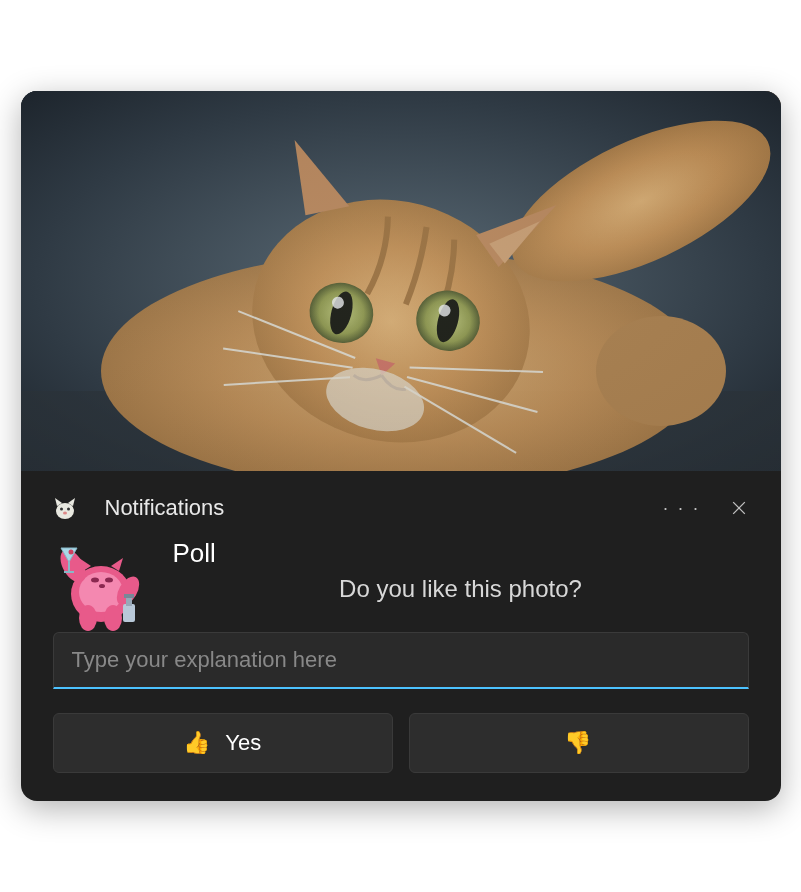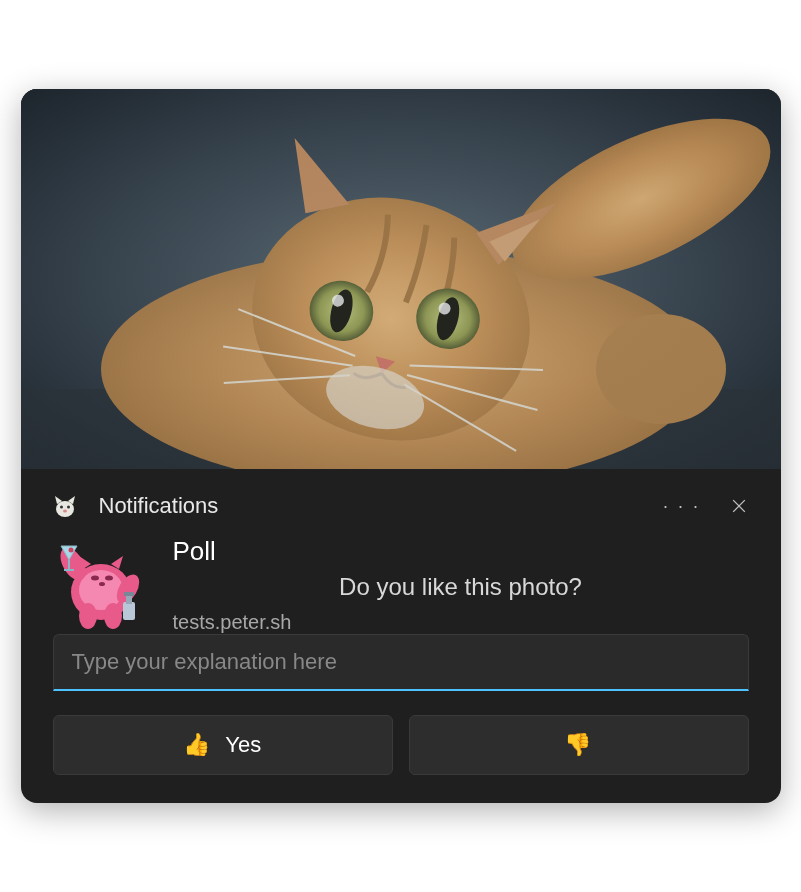--- a/index.html
+++ b/index.html
@@ -33,21 +33,21 @@
     .hero-image svg {
       width: 100%;
       height: 100%;
     }
     .content-area {
       padding: 24px 32px 28px 32px;
     }
     .header-row {
       display: flex;
       align-items: center;
-      gap: 22px;
+      gap: 28px;
       margin-bottom: 15px;
     }
     .app-icon {
       width: 24px;
       height: 24px;
       display: flex;
       align-items: center;
       justify-content: center;
     }
     .app-name {
@@ -274,21 +274,20 @@
           <ellipse cx="49" cy="50" rx="3" ry="2" fill="#8a2850"></ellipse>
 
           <rect x="70" y="68" width="12" height="18" rx="2" fill="#b8c8d8"></rect>
           <rect x="73" y="60" width="6" height="10" fill="#98a8b8"></rect>
           <rect x="71" y="58" width="10" height="4" fill="#788898"></rect>
         </svg>
       </div>
       <div class="body-text">
         <div class="title">Poll</div>
         <div class="message">Do you like this photo?</div>
-        <div class="source">tests.peter.sh</div>
       </div>
     </div>
 
     <input type="text" class="input-field" placeholder="Type your explanation here" style="">
 
     <div class="button-row">
       <button class="action-button">
         <span class="emoji">👍</span>
         <span>Yes</span>
       </button>

